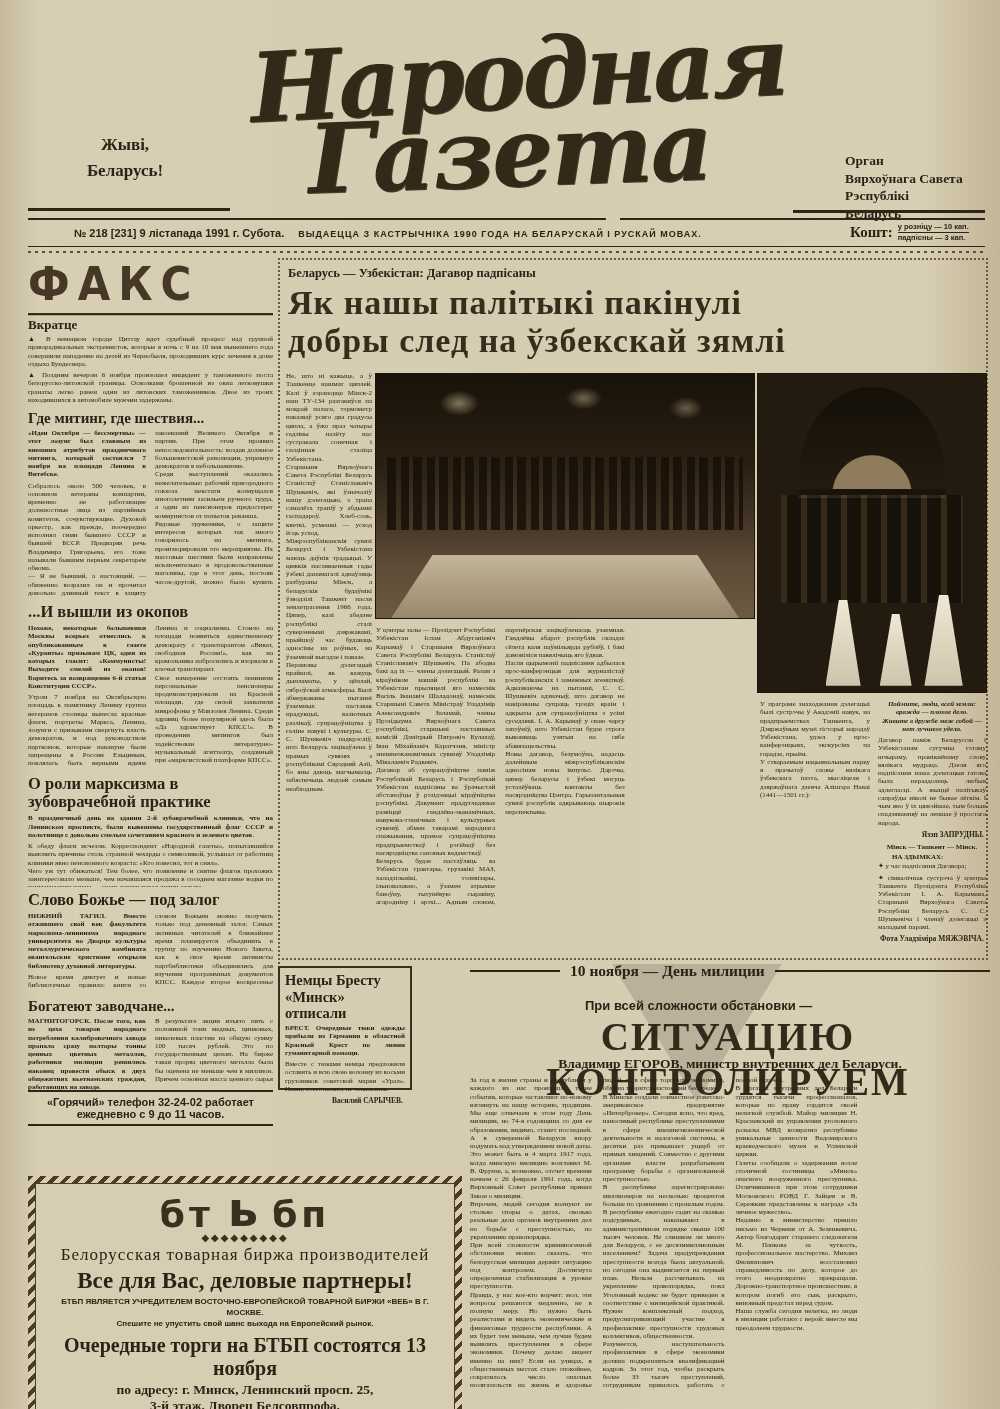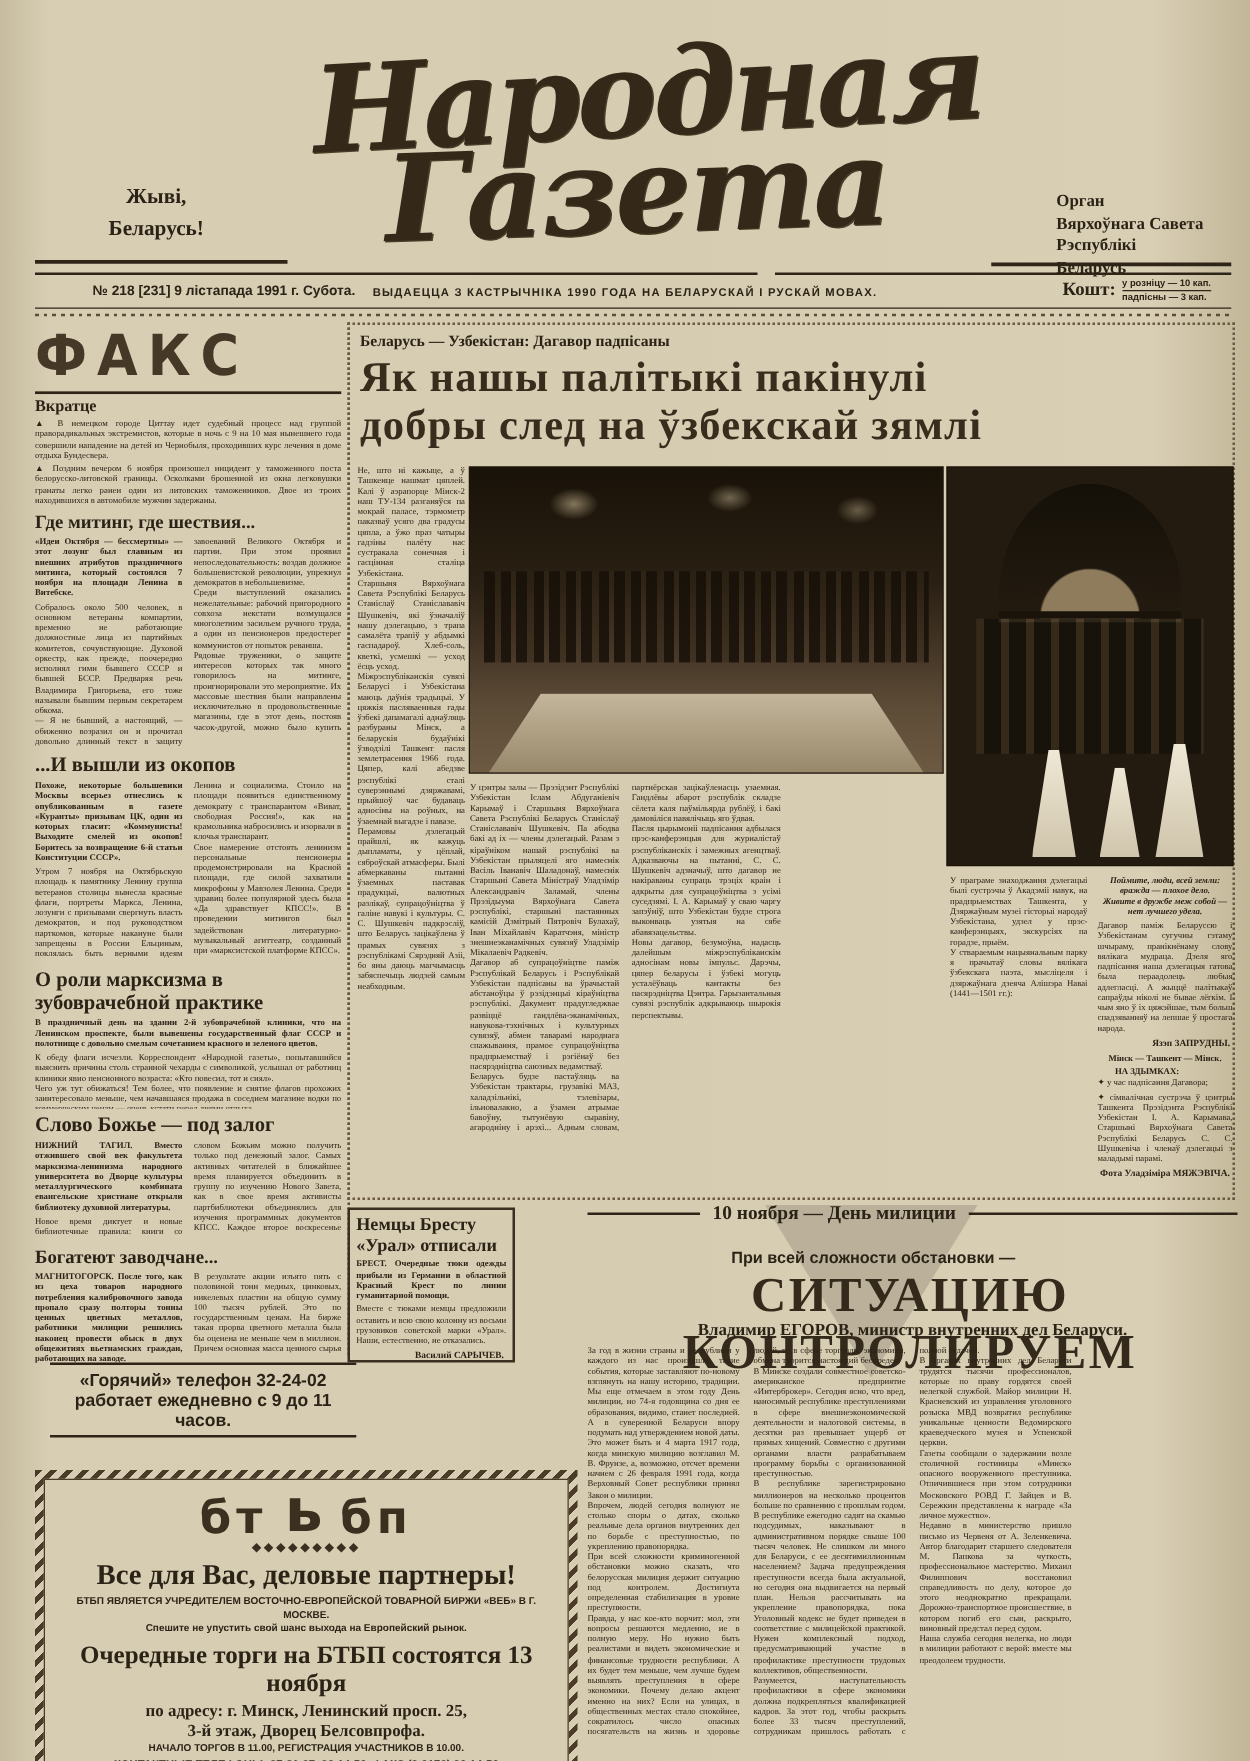--- a/index.html
+++ b/index.html
@@ -78,40 +78,40 @@
   .tri{background:#b6ac96;clip-path:polygon(0 0,100% 0,50% 100%);opacity:.85;}
   .band{display:flex;align-items:center;}
   .band .ln{flex:1;height:2px;background:#2e2518;}
   .band .lbl{font-weight:bold;font-size:15.5px;padding:0 10px;white-space:nowrap;}
   .mkick{font-weight:bold;font-size:13px;font-family:"Liberation Sans",sans-serif;}
   .mhead{font-weight:bold;font-size:39px;letter-spacing:2px;word-spacing:26px;color:#342a1b;text-align:center;}
   .mbyl{font-weight:bold;font-size:13.5px;text-align:center;}
 
   
   .hotline{border-top:2px solid #2e2518;border-bottom:2px solid #2e2518;
-           font-weight:bold;font-size:14px;text-align:center;padding:4px 0;font-family:"Liberation Sans",sans-serif;margin-left:12px;}
+           font-weight:bold;font-size:11px;text-align:center;padding:4px 0;font-family:"Liberation Sans",sans-serif;}
   .adframe{background:repeating-linear-gradient(135deg,#4a3c28 0 4px,#d7cdb2 4px 9px);padding:7px;}
   .adinner{background:#d7cdb2;border:1px solid #4a3c28;height:100%;box-sizing:border-box;text-align:center;padding:4px 8px;}
   .adlogo{font-family:"DejaVu Sans",sans-serif;font-weight:800;color:#3b2f1f;display:flex;justify-content:center;align-items:flex-end;gap:14px;line-height:.9;}
   .adlogo .lg{font-size:36px;letter-spacing:4px;}
   .adlogo .md{font-size:48px;}
   .garland{color:#3b2f1f;font-size:10px;letter-spacing:2px;margin:1px 0 2px 0;}
   .adname{font-size:17px;letter-spacing:1px;margin-top:2px;}
   .adslogan{font-weight:bold;font-size:23px;margin:3px 0 3px 0;}
   .adsm{font-weight:bold;font-size:8px;font-family:"Liberation Sans",sans-serif;line-height:1.35;}
   .adannounce{font-weight:bold;font-size:20px;margin:4px 0 2px 0;}
   .adaddr{font-weight:bold;font-size:13.5px;line-height:1.25;}
   .adwelcome{font-weight:bold;font-size:13px;margin-top:4px;}
 </style>
 </head>
 <body>
 
 <div class="page">
 
-  <div class="abs slogan" style="left:40px;top:144px;width:170px;">
+  <div class="abs slogan" style="left:40px;top:132px;width:170px;">
     <div>Жыві,</div>
     <div>Беларусь!</div>
   </div>
   <div class="abs rule" style="left:28px;top:208px;width:202px;height:3px;"></div>
 
   <div class="abs logo" style="left:190px;top:18px;width:640px;height:200px;">
     <span class="l1">Народная</span>
     <span class="l2">Газета</span>
   </div>
 
@@ -245,21 +245,21 @@
       <p class="tinyb" style="text-align:center;margin:0;">Мінск — Ташкент — Мінск.</p>
       <p class="tinyb" style="margin:2px 0 1px 14px;">НА ЗДЫМКАХ:</p>
       <p class="tiny just">✦ у час падпісання Дагавора;</p>
       <p class="tiny just">✦ сімвалічная сустрэча ў цэнтры Ташкента Прэзідэнта Рэспублікі Узбекістан І. А. Карымава, Старшыні Вярхоўнага Савета Рэспублікі Беларусь С. С. Шушкевіча і членаў дэлегацыі з маладымі парамі.</p>
       <p class="credit">Фота Уладзіміра МЯЖЭВІЧА.</p>
     </div>
   </div>
 
   <div class="abs brestbox" style="left:278px;top:966px;width:120px;height:112px;">
     <div class="bresth">Немцы Бресту</div>
-    <div class="bresth" style="margin-bottom:2px;">«Урал» отписали</div>
+    <div class="bresth" style="margin-bottom:2px;">«Минск» отписали</div>
     <p class="tinyb just">БРЕСТ. Очередные тюки одежды прибыли из Германии в областной Красный Крест по линии гуманитарной помощи.</p>
     <p class="tiny just">Вместе с тюками немцы предложили оставить и всю свою колонну из восьми грузовиков советской марки «Урал». Наши, естественно, не отказались.</p>
     <p class="byl">Василий САРЫЧЕВ.</p>
   </div>
 
   <div class="abs tri" style="left:612px;top:964px;width:170px;height:138px;z-index:1;"></div>
   <div class="abs band" style="left:470px;top:962px;width:520px;z-index:2;">
     <div class="ln" style="max-width:90px;"></div>
     <div class="lbl">10 ноября — День милиции</div>
     <div class="ln"></div>
@@ -280,20 +280,21 @@
 Наша служба сегодня нелегка, но люди в милиции работают с верой: вместе мы преодолеем трудности.</div>
 
   <div class="abs adframe" style="left:28px;top:1176px;width:434px;height:246px;box-sizing:border-box;">
     <div class="adinner">
       <div class="adlogo">
         <span class="lg">бт</span>
         <span class="md">ь</span>
         <span class="lg">бп</span>
       </div>
       <div class="garland">◆◆◆◆◆◆◆◆◆</div>
+      <div class="adname">Белорусская товарная биржа производителей</div>
       <div class="adslogan">Все для Вас, деловые партнеры!</div>
       <div class="adsm">БТБП ЯВЛЯЕТСЯ УЧРЕДИТЕЛЕМ ВОСТОЧНО-ЕВРОПЕЙСКОЙ ТОВАРНОЙ БИРЖИ «ВЕБ» В Г. МОСКВЕ.</div>
       <div class="adsm">Спешите не упустить свой шанс выхода на Европейский рынок.</div>
       <div class="adannounce">Очередные торги на БТБП состоятся 13 ноября</div>
       <div class="adaddr">по адресу: г. Минск, Ленинский просп. 25,</div>
       <div class="adaddr">3-й этаж, Дворец Белсовпрофа.</div>
       <div class="adsm">НАЧАЛО ТОРГОВ В 11.00, РЕГИСТРАЦИЯ УЧАСТНИКОВ В 10.00.</div>
       <div class="adsm" style="font-size:9px;">КОНТАКТНЫЕ ТЕЛЕФОНЫ: 27-81-27, 26-14-56, ФАКС (8-0172) 26-14-56</div>
       <div class="adsm">ПРОДОЛЖАЕТСЯ ПРОДАЖА</div>
       <div class="adsm">ПОСТОЯННЫХ И ВРЕМЕННЫХ БРОКЕРСКИХ МЕСТ.</div>

